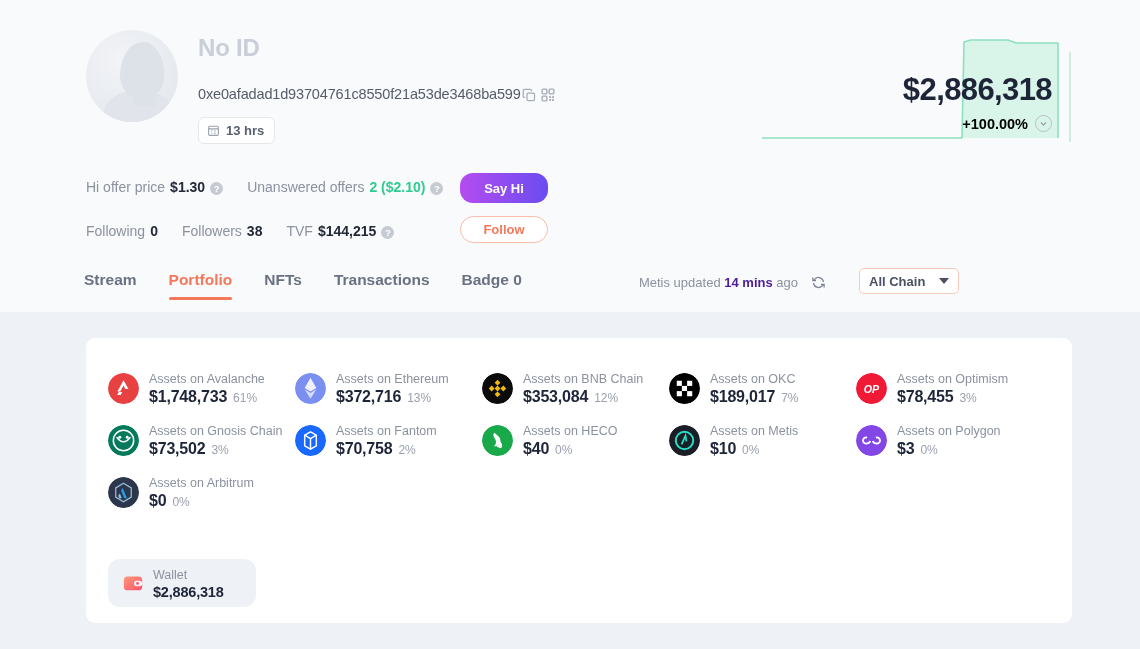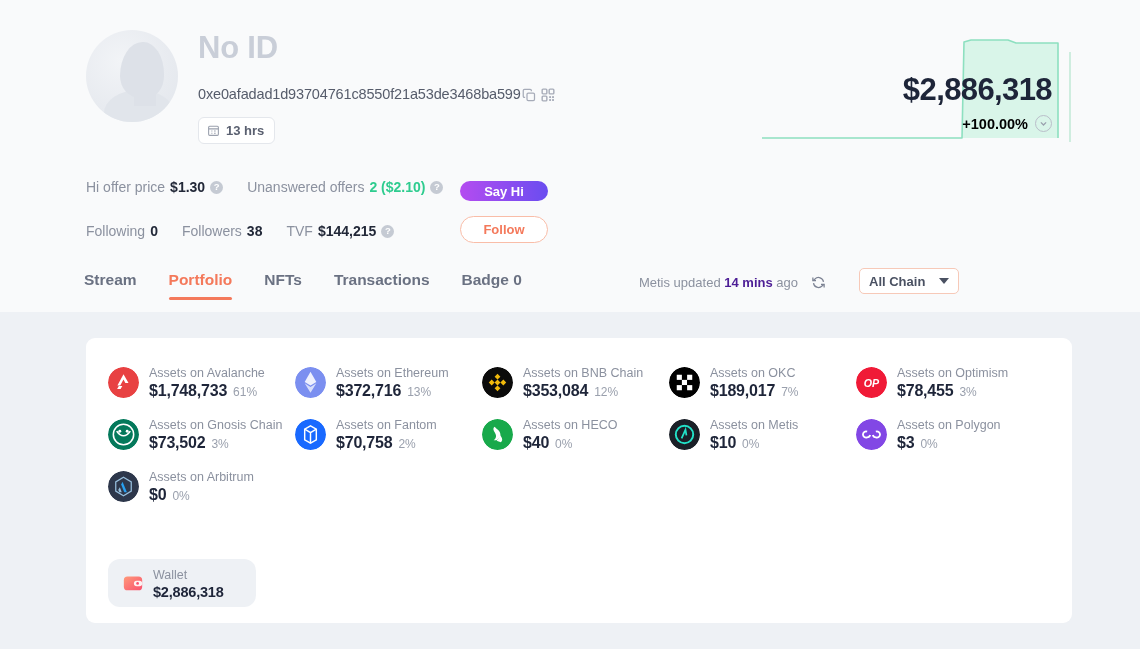--- a/index.html
+++ b/index.html
@@ -49,21 +49,21 @@
   }
   .avatar .neck {
     position: absolute;
     left: 48px; top: 54px;
     width: 22px; height: 22px;
     background: #dde1e8;
   }
 
   .identity { padding-top: 4px; }
   .display-name {
-    font-size: 31px;
+    font-size: 24px;
     font-weight: bold;
     color: #c9ced8;
     letter-spacing: -0.2px;
     line-height: 28px;
   }
   .addr-line {
     display: flex;
     align-items: flex-start;
     margin-top: 24px;
   }
@@ -141,21 +141,21 @@
     width: 500px;
   }
   .stat-row {
     display: flex;
     align-items: center;
     height: 26px;
   }
   .stat-row + .stat-row { margin-top: 18px; }
   .stat {
     display: flex;
-    align-items: center;
+    align-items: flex-end;
     gap: 5px;
     font-size: 14px;
     color: #8b919f;
     margin-right: 24px;
     white-space: nowrap;
   }
   .stat b { color: #222838; font-weight: bold; }
   .stat .gr { color: #2ecc8f; font-weight: bold; }
   .q {
     width: 13px; height: 13px;
@@ -165,32 +165,31 @@
     font-size: 9.5px;
     font-weight: bold;
     display: inline-flex;
     align-items: center; justify-content: center;
     cursor: pointer;
     line-height: 1;
   }
   .btn-sayhi {
     position: absolute;
     left: 374px; top: -1px;
-    width: 88px; height: 20px;
+    width: 88px; height: 30px;
     border-radius: 13px;
     background: linear-gradient(90deg, #b44cf0 0%, #6a4df0 100%);
     color: #fff;
     font-size: 13px;
     font-weight: bold;
     display: flex;
     align-items: center; justify-content: center;
     border: none;
     cursor: pointer;
     font-family: inherit;
-    margin-top: 8px;
   }
   .btn-follow {
     position: absolute;
     left: 374px; top: -2px;
     width: 88px; height: 27px;
     border-radius: 14px;
     background: #fff;
     border: 1.3px solid #f9bda8;
     color: #f4795b;
     font-size: 13px;
@@ -282,21 +281,21 @@
     height: 337px;
     background: #eef1f5;
   }
   .card {
     position: absolute;
     left: 86px; top: 26px;
     width: 986px;
     height: 285px;
     background: #fff;
     border-radius: 9px;
-    padding: 18px 22px;
+    padding: 24px 22px;
   }
   .chain-grid {
     display: flex;
     flex-wrap: wrap;
   }
   .chain-item {
     width: 187px;
     display: flex;
     align-items: center;
     gap: 10px;

